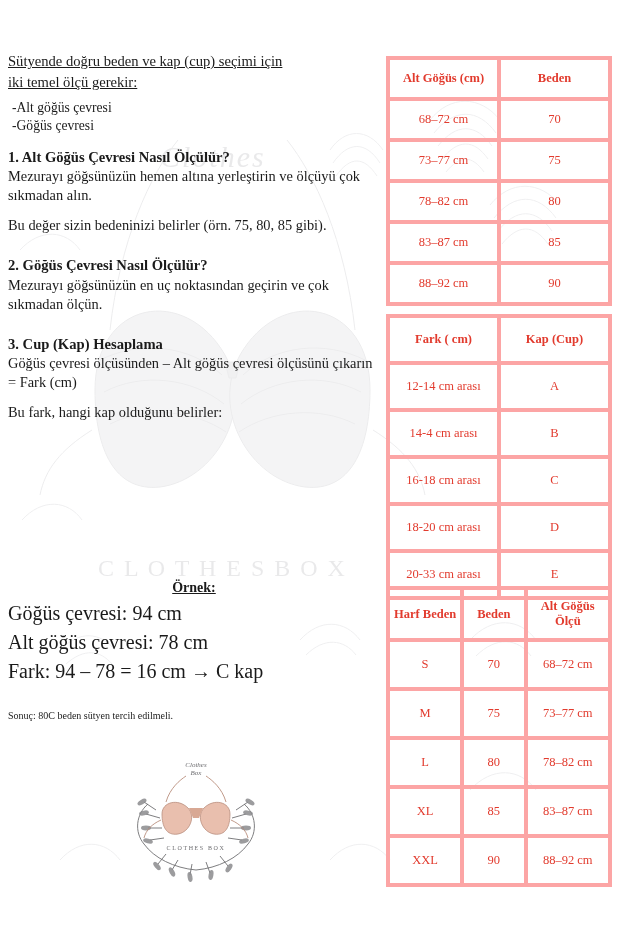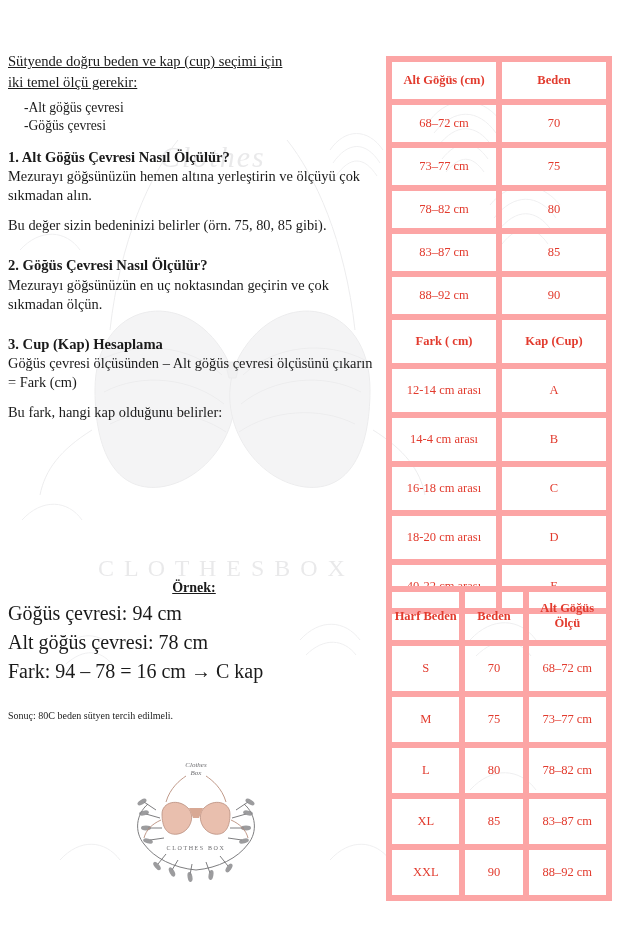--- a/index.html
+++ b/index.html
@@ -73,21 +73,21 @@
   }
   .head-underline {
     font-weight: normal;
     text-decoration: underline;
     font-size: 14.6px;
     line-height: 1.32;
     margin: 0;
   }
   .tight { margin-bottom: 2px; }
   .bullets {
-    margin: 0 0 12px 16px;
+    margin: 0 0 12px 4px;
     font-size: 13.6px;
     line-height: 1.38;
   }
   .section-gap { height: 10px; }
   .small-gap { height: 6px; }
 
   
   #example-block {
     position: absolute;
     left: 8px;
@@ -111,21 +111,21 @@
     margin: 24px 0 0 0;
   }
 
   
   .tbl {
     position: absolute;
     border-collapse: collapse;
     table-layout: fixed;
   }
   .tbl td, .tbl th {
-    border: 6px solid #fca5a5;
+    border: 4px solid #fca5a5;
     color: #e23b2e;
     text-align: center;
     font-family: "Liberation Serif", serif;
     font-size: 12.5px;
     font-weight: normal;
     padding: 0;
     background: transparent;
   }
   .tbl th {
     font-weight: bold;
@@ -337,21 +337,21 @@
     </tr>
     <tr>
       <td>16-18 cm arası</td>
       <td>C</td>
     </tr>
     <tr>
       <td>18-20 cm arası</td>
       <td>D</td>
     </tr>
     <tr>
-      <td>40-22 cm arası</td>
+      <td>20-33 cm arası</td>
       <td>E</td>
     </tr>
   </tbody>
     </table>
 
   <table class="tbl" id="tbl-size">
     <tbody>
         <tr>
       <th class="hdr-wrap" style="width:33.4%;">Harf Beden</th>
       <th class="hdr-wrap" style="width:28.3%;">Beden</th>

